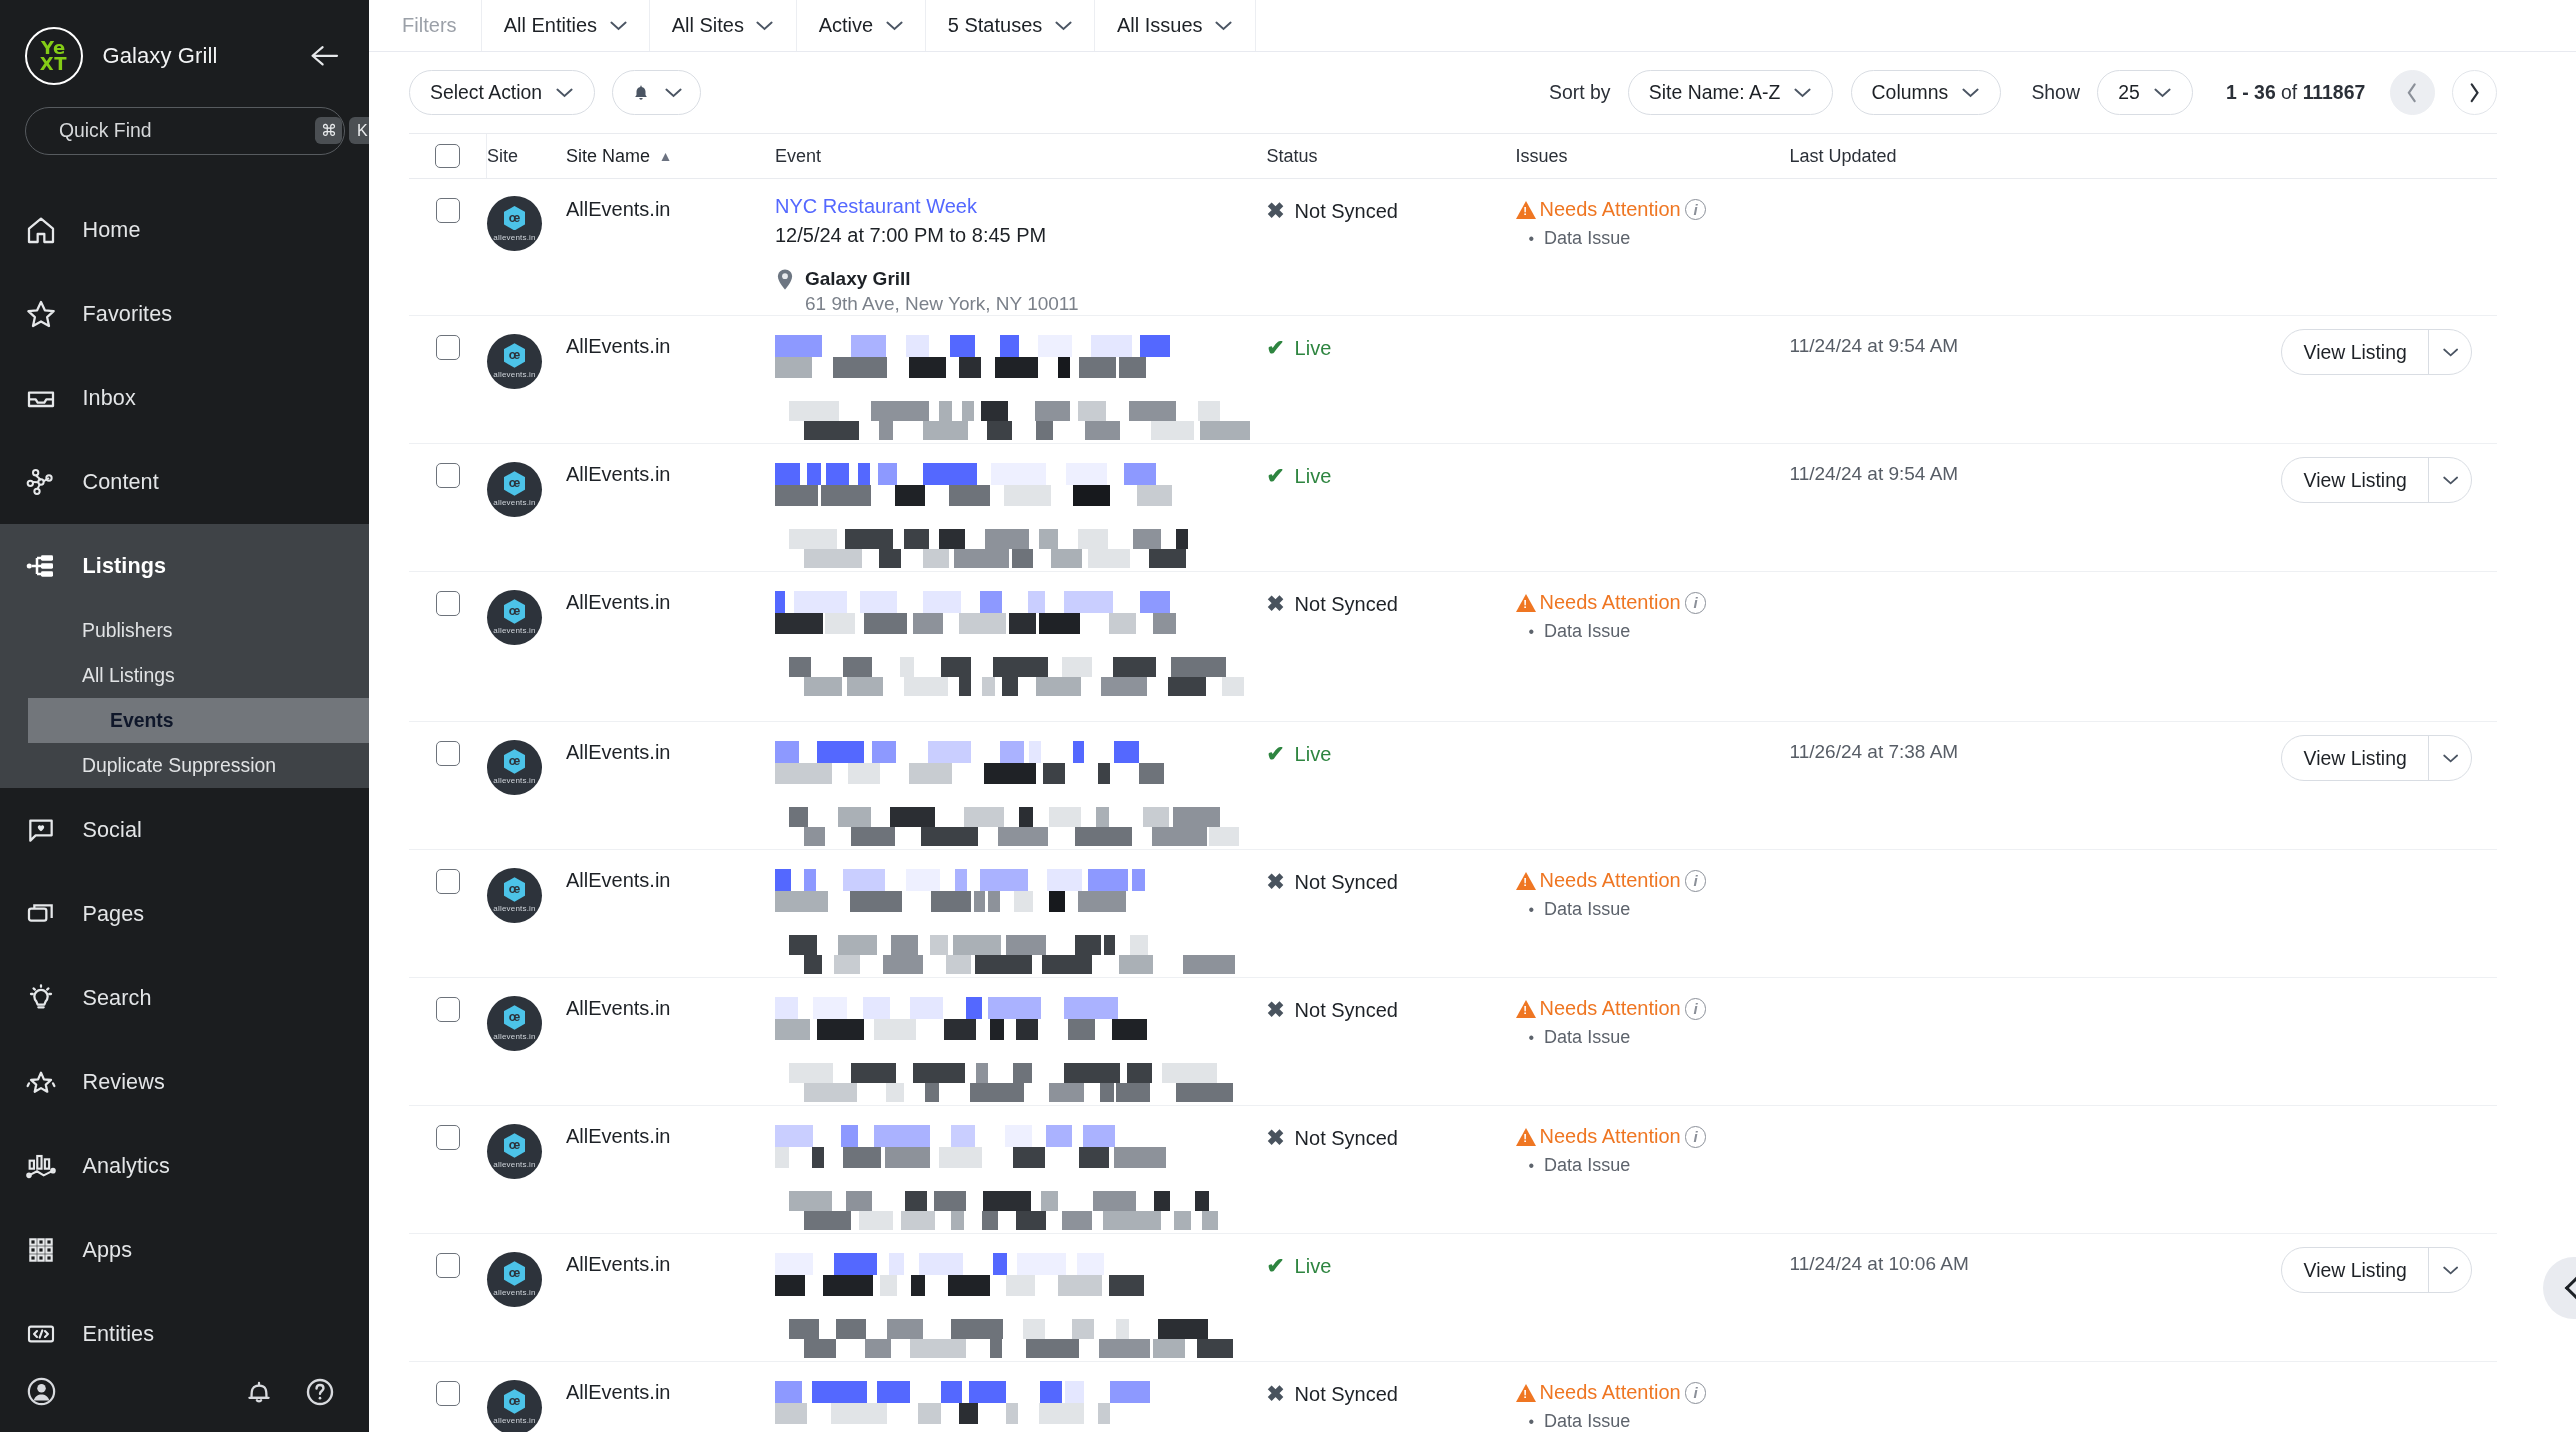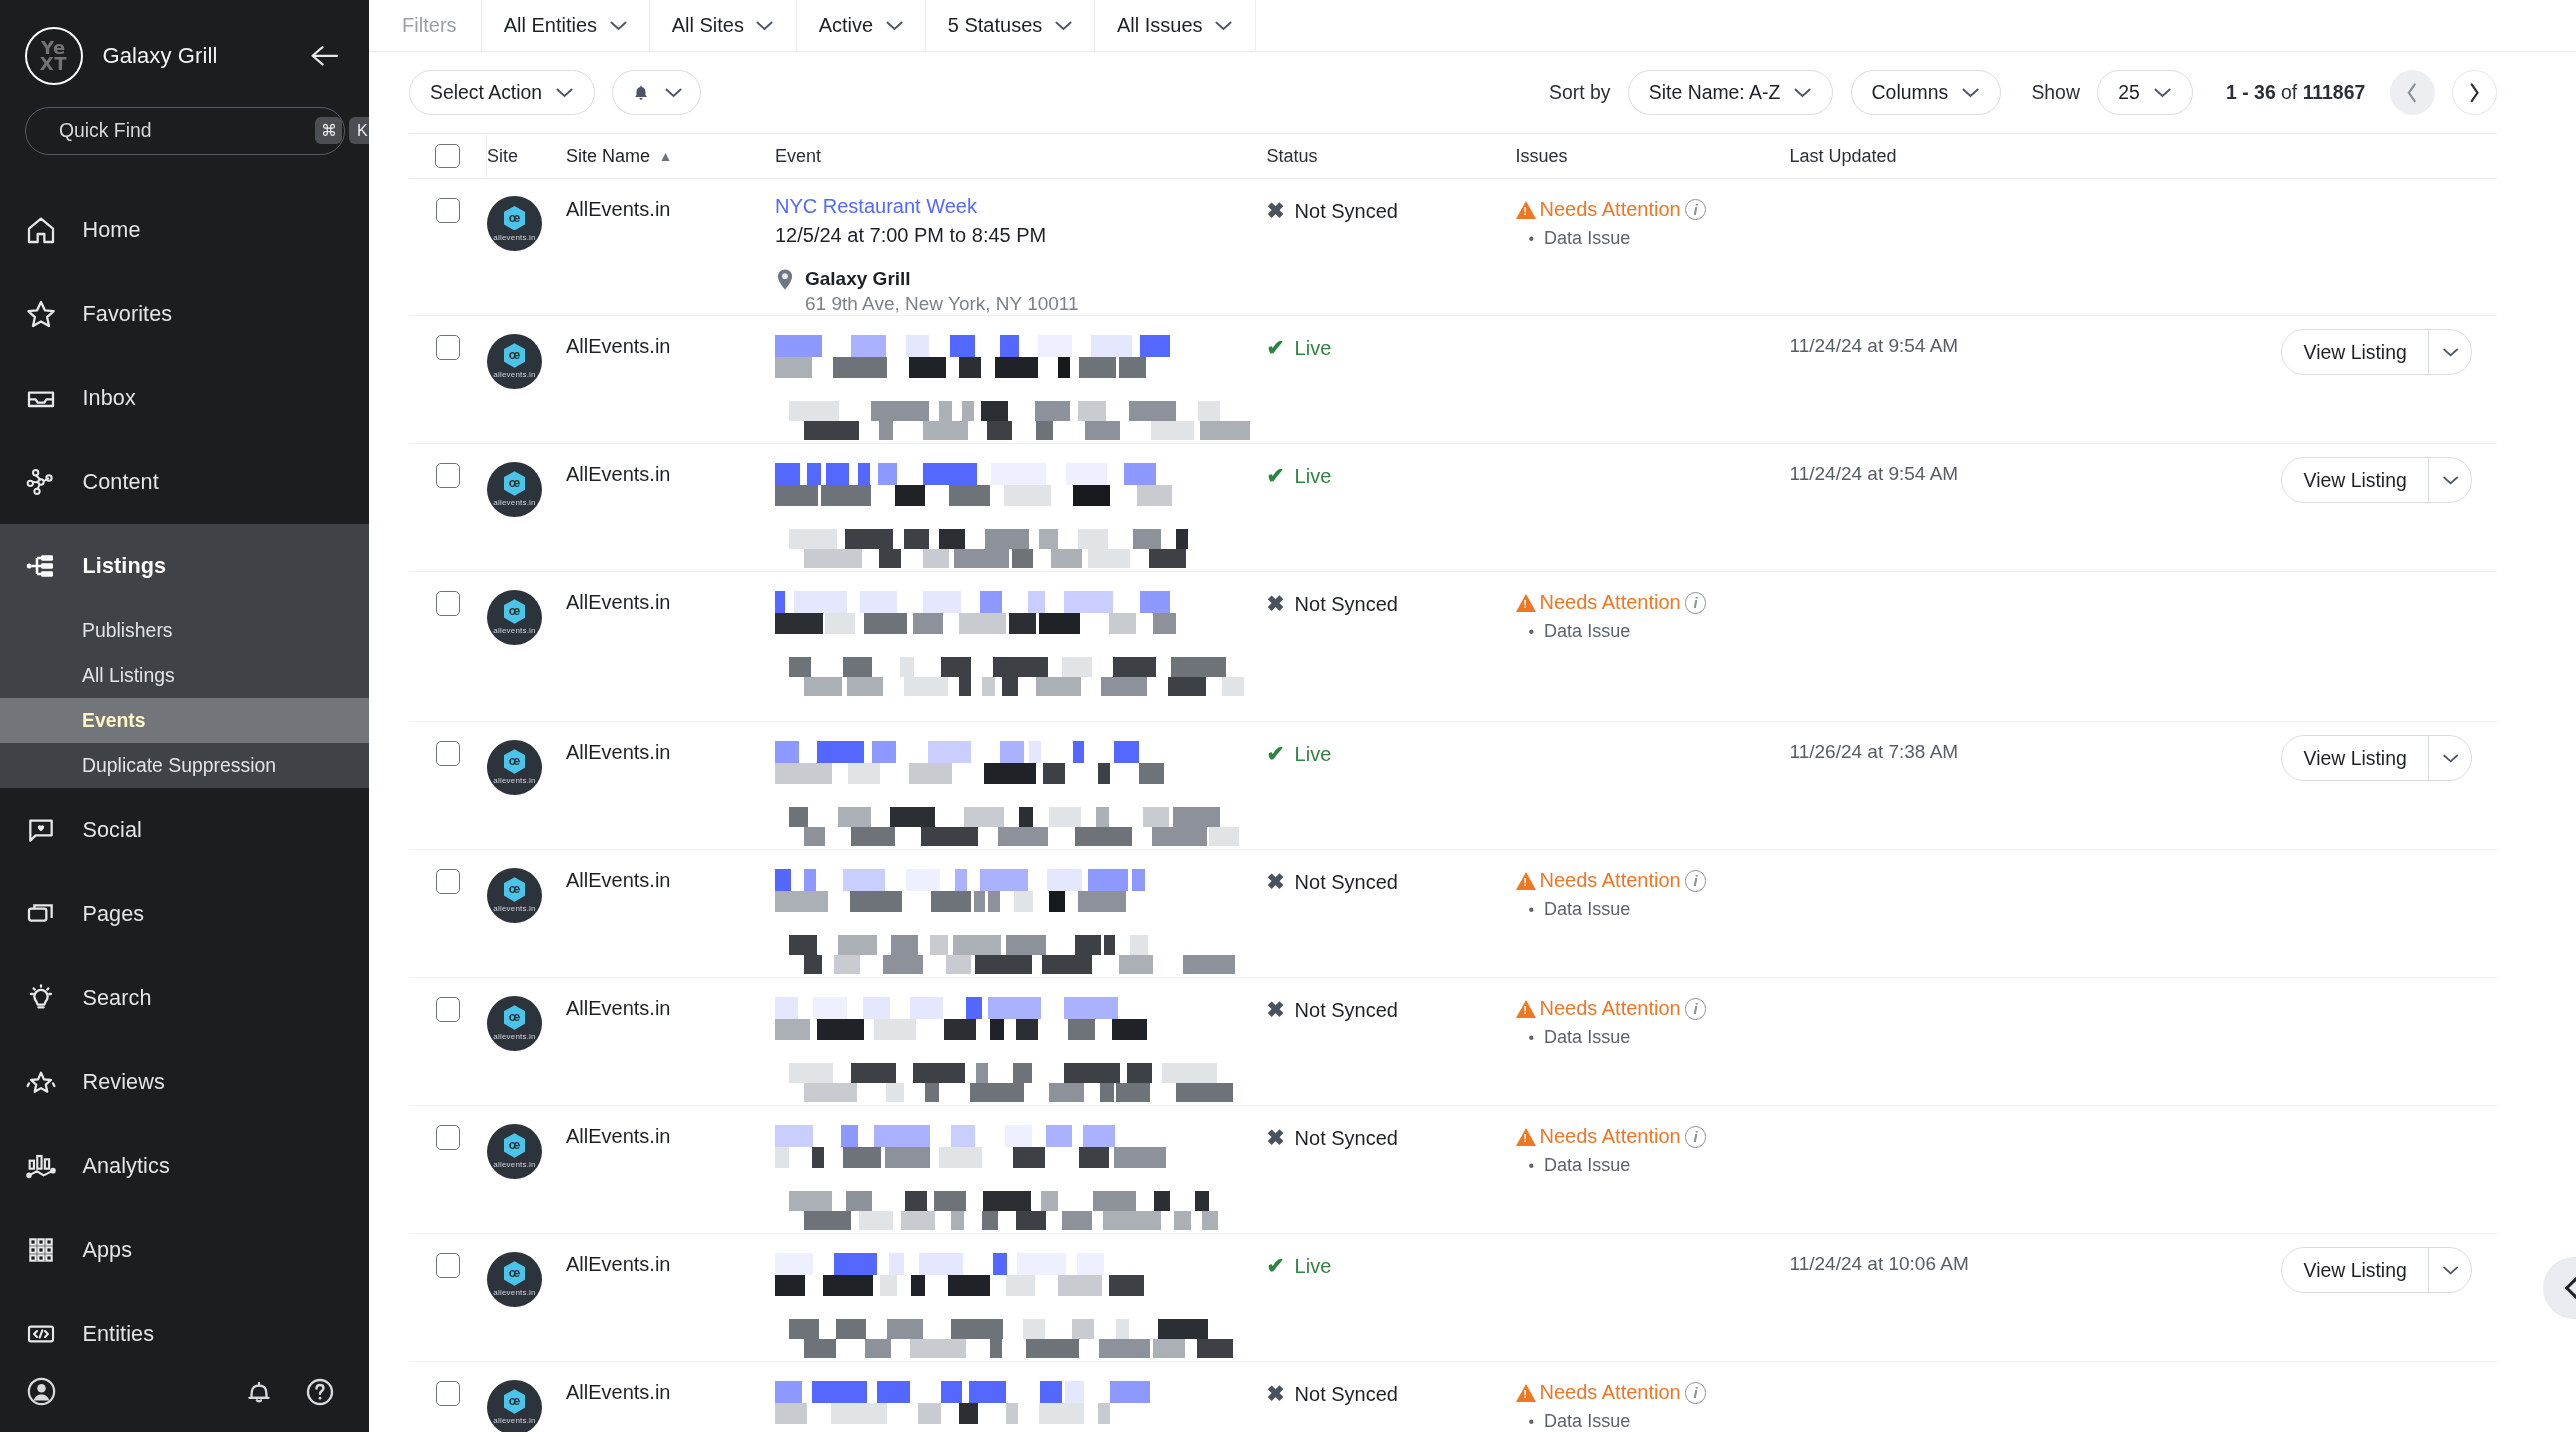--- a/index.html
+++ b/index.html
@@ -23,21 +23,21 @@
   .sb-top { padding: 21.6px 24.5px 0 24.5px; }
   .sb-brand { display: flex; align-items: center; height: 69px; }
   .logo-circle {
     width: 58px; height: 58px; border-radius: 50%;
     border: 2.2px solid #ffffff;
     display: flex; align-items: center; justify-content: center;
     flex: 0 0 58px;
   }
   .logo-txt {
     font-size: 18px; line-height: 16.6px; font-weight: 700;
-    letter-spacing: 0.7px; text-align: center; color: #737373;
+    letter-spacing: 0.7px; text-align: center; color: #84cc16;
     font-family: "DejaVu Sans", sans-serif;
   }
   .brand-name { font-size: 22px; margin-left: 20px; color: #f2f3f4; letter-spacing: 0.1px; }
   .collapse-btn {
     margin-left: auto; width: 39px; height: 39px;
     display: flex; align-items: center; justify-content: center;
     cursor: pointer;
   }
   .quickfind {
     margin-top: 16px;
@@ -66,21 +66,21 @@
   }
   .nav-item .ic { width: 45px; flex: 0 0 45px; display: flex; align-items: center; }
   .nav-item .lbl { margin-left: 13px; letter-spacing: 0.1px; }
   .nav-item.active { background: #3f4347; }
   .nav-item.active .lbl { font-weight: 700; color: #ffffff; }
   .subnav { background: #3f4347; }
   .sub-item {
     height: 45px; display: flex; align-items: center;
     padding-left: 82px; font-size: 19.4px; color: #e1e3e5; cursor: pointer;
   }
-  .sub-item.active { background: #72767b; font-weight: 700; color: #fef9c3; }
+  .sub-item.active { background: #72767b; font-weight: 700; color: #0f172a; margin-left: 28px; }
 
   .sb-bottom {
     height: 81px; display: flex; align-items: center;
     padding: 0 33px 0 24.5px;
   }
   .sb-bottom .spacer { flex: 1; }
   .sb-ic { margin-left: 29px; cursor: pointer; display:flex; }
 
   
   .main { flex: 1; height: 1432px; position: relative; background:#fff; overflow: hidden; }

